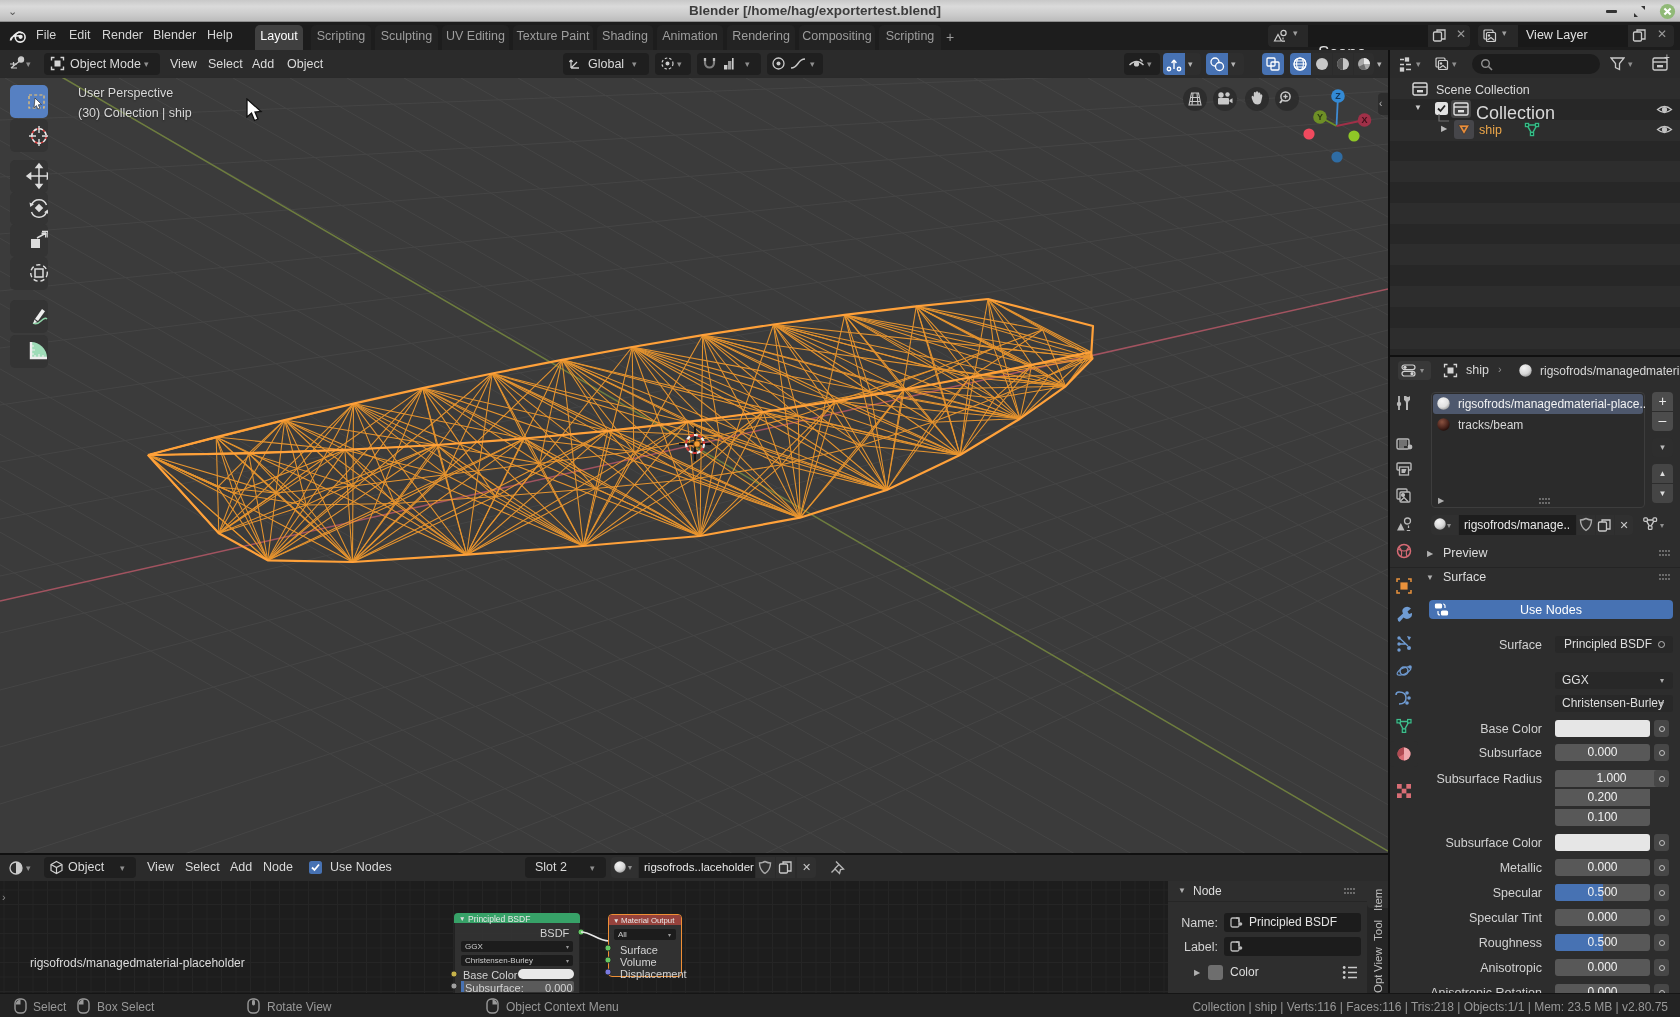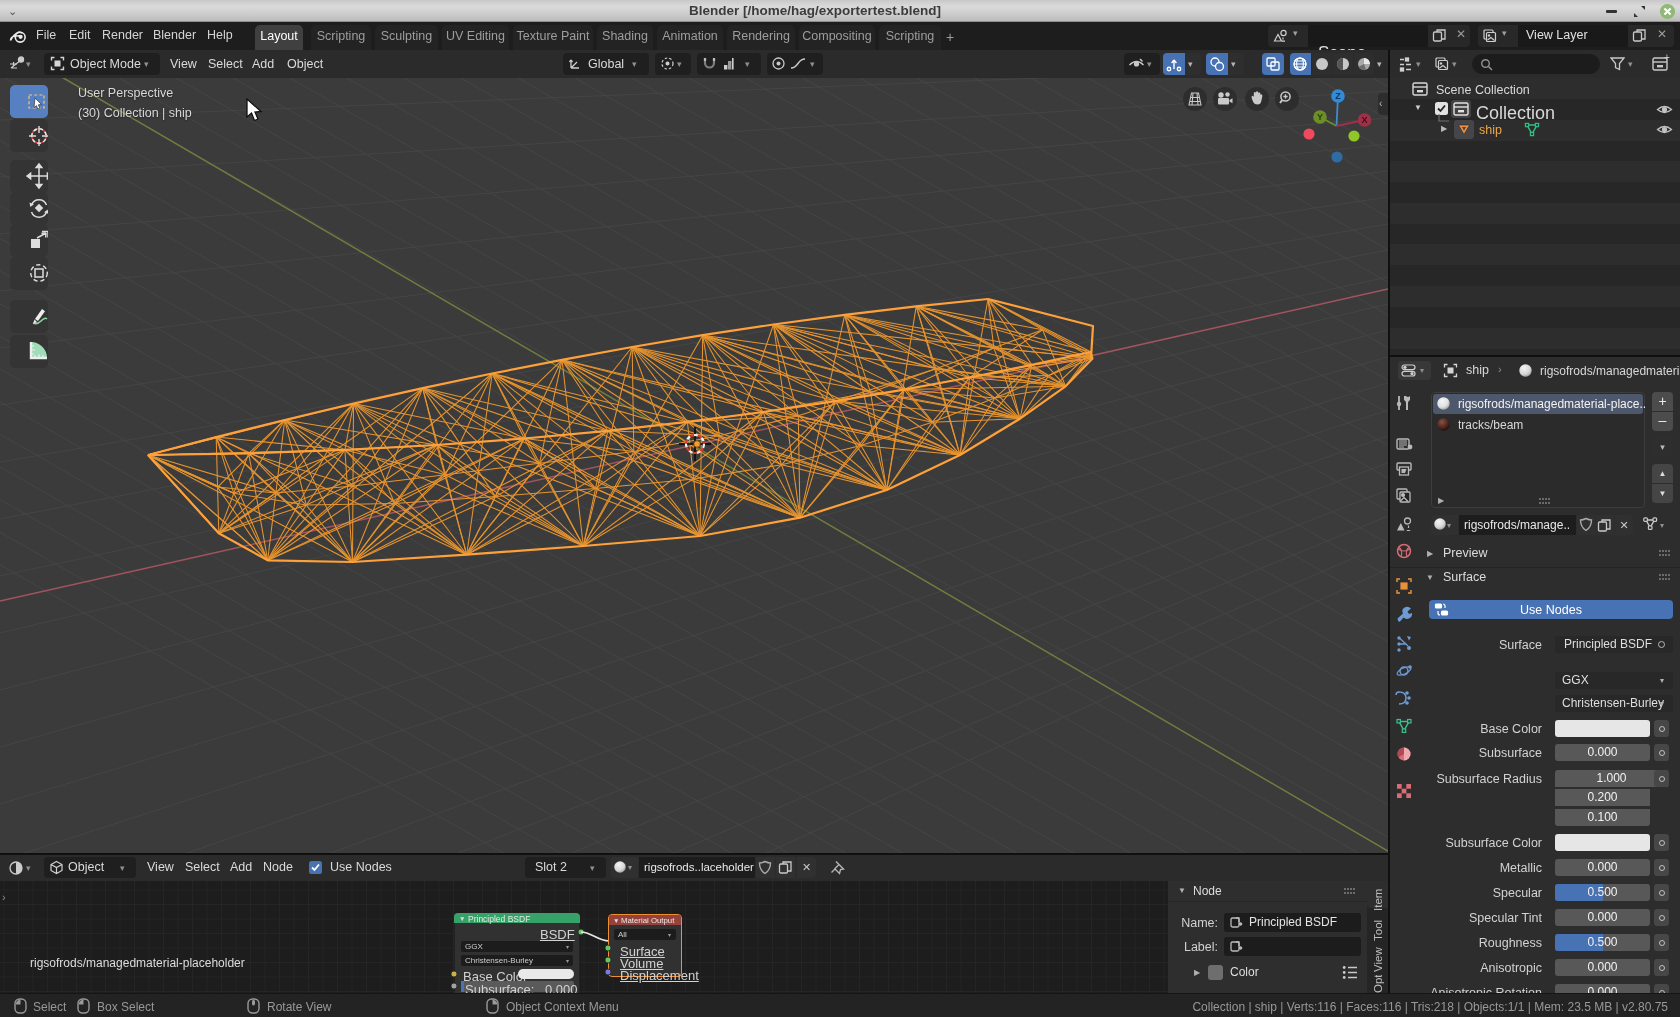--- a/index.html
+++ b/index.html
@@ -37,21 +37,21 @@
 .dot{width:15px;height:17px;background:#474747;border-radius:3px;}
 .dot:after{content:"";position:absolute;left:4.5px;top:5.5px;width:4px;height:4px;
   border:1.3px solid #bfbfbf;border-radius:50%;}
 
 #shed{left:0;top:855px;width:1388px;height:138px;}
 #shedhdr{left:0;top:0;width:1388px;height:26px;background:#2b2b2b;}
 
 #status{left:0;top:993px;width:1680px;height:24px;background:#232323;border-top:1px solid #151515;
   color:#989898;font-size:12px;}
 .nodehdr{font-size:8.5px;color:#e8e8e8;}
-.ntxt{font-size:13px;color:#d2d2d2;text-decoration:underline;}
+.ntxt{font-size:11px;color:#d2d2d2;}
 .ndrop{background:#1c1c1c;border-radius:2px;color:#cfcfcf;font-size:8px;}
 </style></head><body>
 <div id="root">
     <div id="titlebar" class="abs"></div>
     <div id="titletext" class="abs">Blender [/home/hag/exportertest.blend]</div>
     <div class="abs" style="left:8px;top:5px;color:#555;font-size:11px">⌄</div>
     <div class="abs" style="left:1606px;top:10px;width:11px;height:3px;background:#333;border-radius:1px"></div>
     <svg class="abs" style="left:1633px;top:5px" width="13" height="13" viewBox="0 0 13 13">
       <path d="M1 8 V12 H5 Z M12 5 V1 H8 Z" fill="#333"></path>
     </svg>

